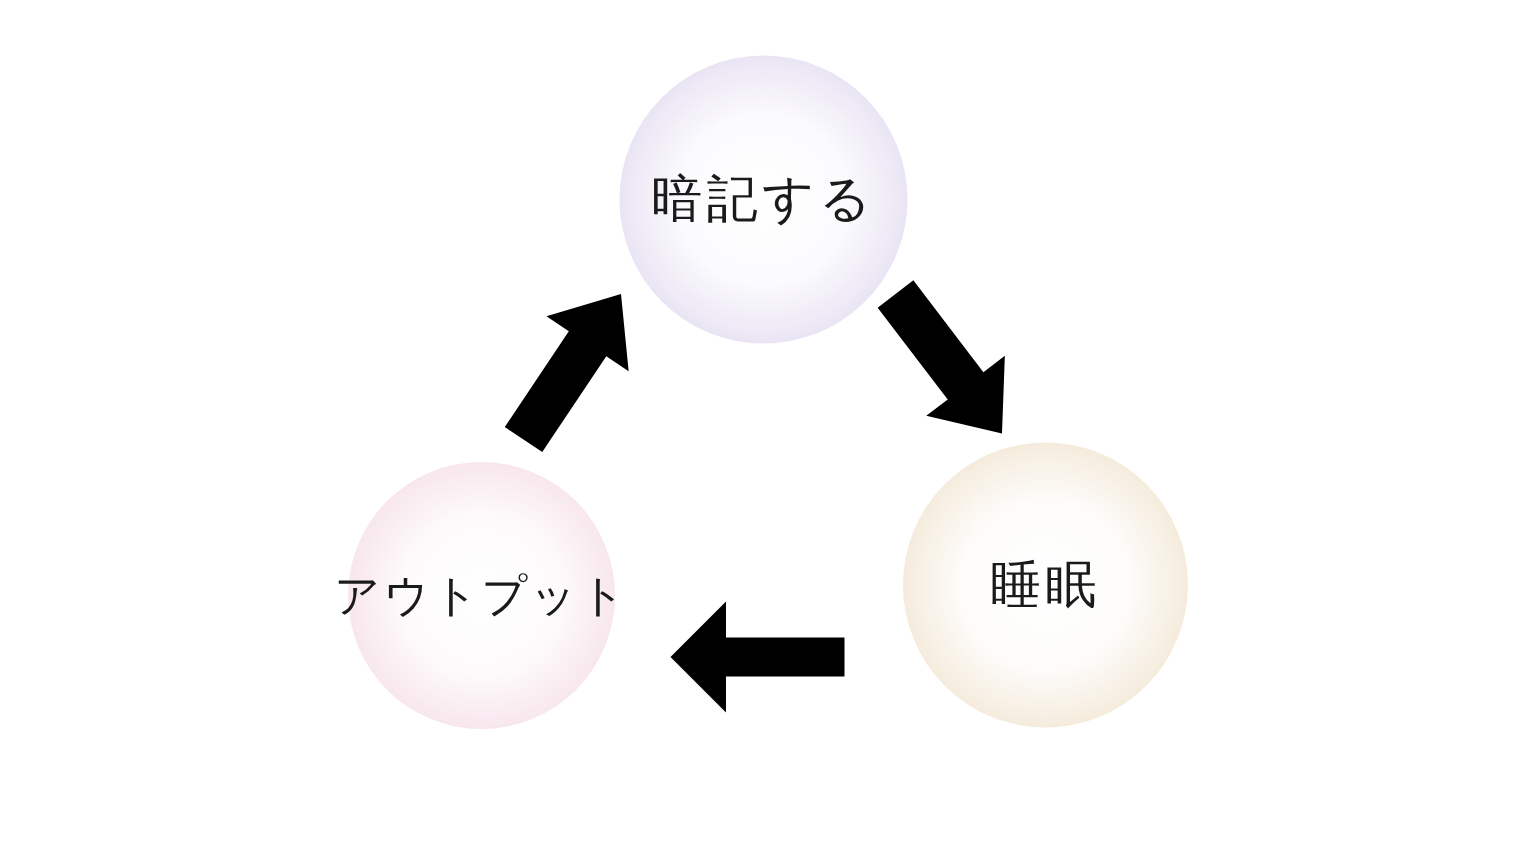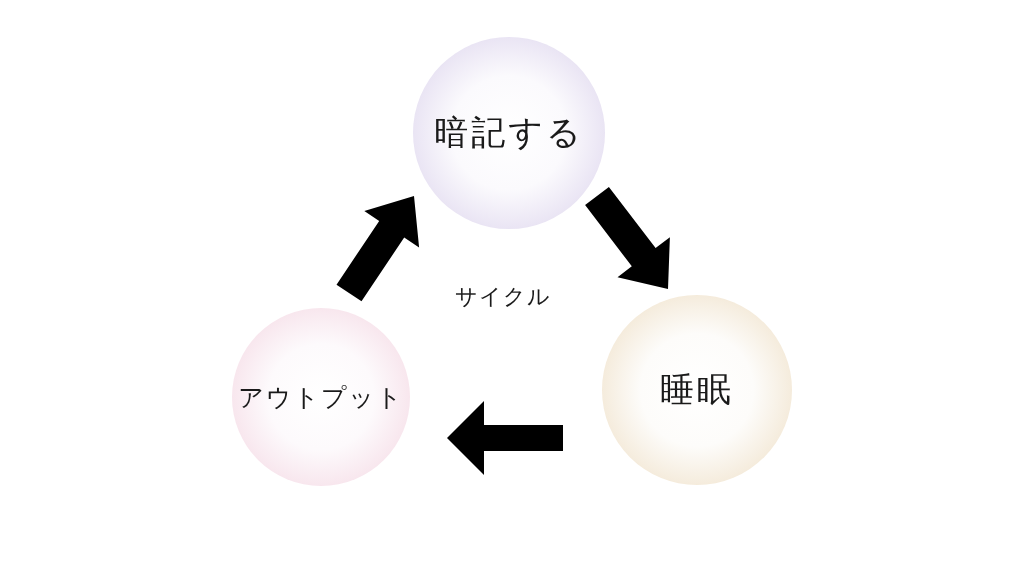--- a/index.html
+++ b/index.html
@@ -37,21 +37,21 @@
   }
   .bubble-memorize { left: 413px; top: 37px;  width: 192px; height: 192px; }
   .bubble-sleep    { left: 602px; top: 295px; width: 190px; height: 190px; }
   .bubble-output   { left: 232px; top: 308px; width: 178px; height: 178px; }
   .bubble-label {
     white-space: nowrap;
     font-weight: 500;
   }
   .label-memorize { font-size: 34px; letter-spacing: 3px; }
   .label-sleep    { font-size: 34px; letter-spacing: 3px; }
-  .label-output   { font-size: 25px; letter-spacing: 2px; font-family: Liberation Mono, monospace; }
+  .label-output   { font-size: 30px; letter-spacing: 2px; font-family: Liberation Mono, monospace; }
   .center-caption {
     position: absolute;
     left: 343px;
     top: 281px;
     width: 320px;
     text-align: center;
     font-size: 22px;
     line-height: 31px;
     letter-spacing: 1.5px;
     font-weight: 500;
@@ -75,16 +75,15 @@
 
   <div class="bubble bubble-sleep" style="--c1: #fdfcfa; --c2: #f5ecdd; --c3: #e8c795; --rim: #ddab63; --fade: rgba(221,171,99,0);">
     <span class="bubble-label label-sleep" style="color: rgb(26, 26, 26);">睡眠</span>
   </div>
 
   <div class="bubble bubble-output" style="--c1: #fdfafc; --c2: #f8e7ee; --c3: #f3bcd1; --rim: #ec96b8; --fade: rgba(236,150,184,0);">
     <span class="bubble-label label-output" style="color: rgb(26, 26, 26);">アウトプット</span>
   </div>
 
   <div class="center-caption" style="color: rgb(26, 26, 26);">
-    <span>サイクル</span>
   </div>
 
 </div>
 
 </body></html>

